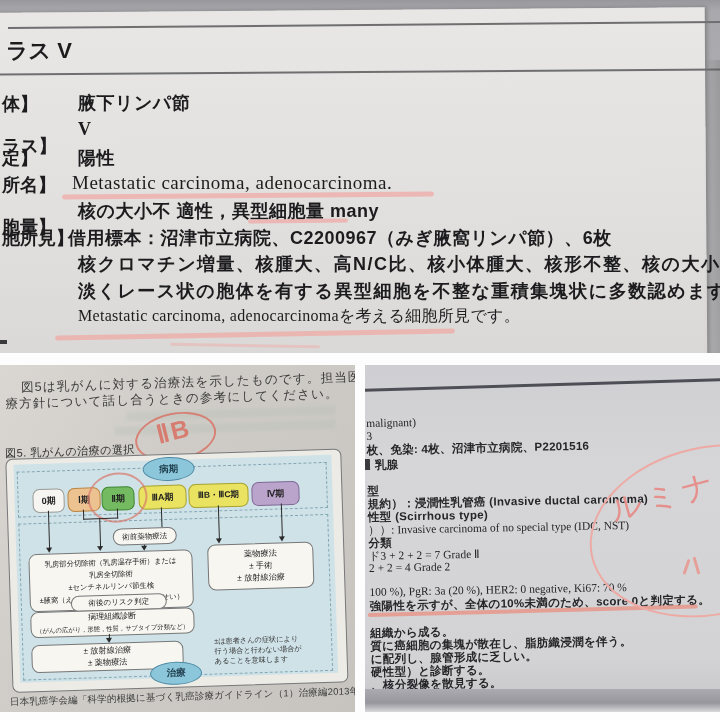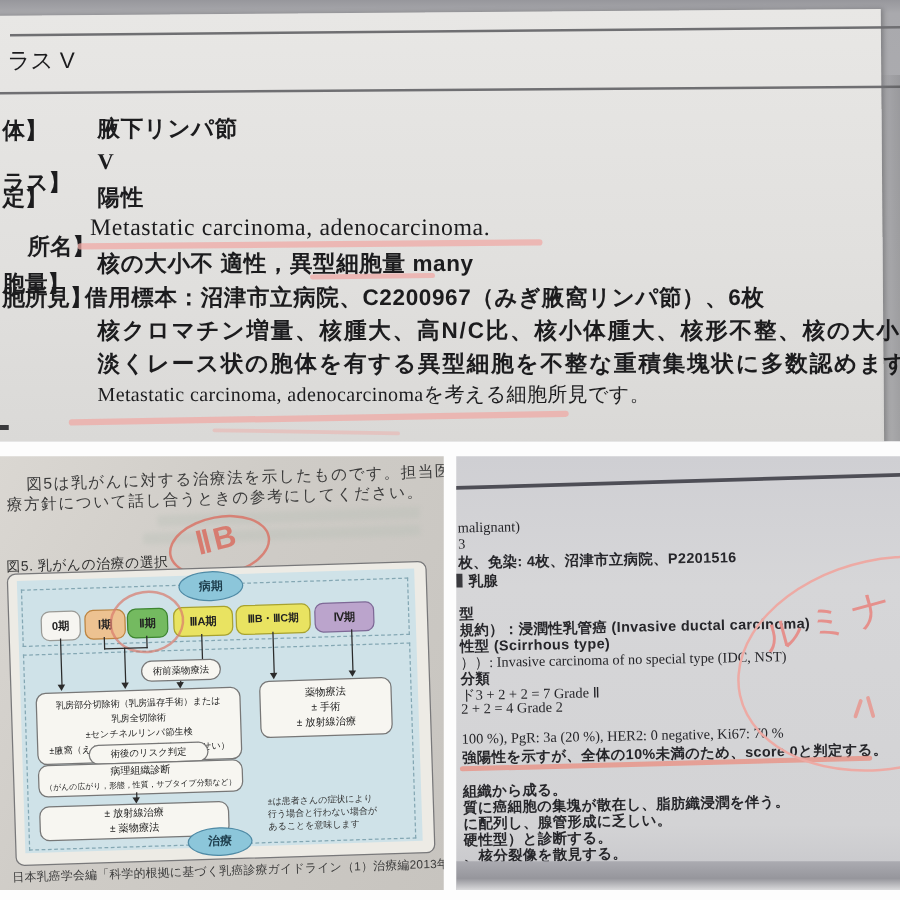--- a/index.html
+++ b/index.html
@@ -10,21 +10,21 @@
   .serif{font-family:"Liberation Serif",serif;}
 
   
   #top-photo{left:0;top:0;width:720px;height:353px;background:linear-gradient(180deg,#97979c 0%,#a9a9ad 3%,#b3b3b5 100%);}
   #top-doc-paper{position:absolute;left:-24px;top:10px;width:730px;height:360px;
     background:linear-gradient(180deg,#e8e7e5 0%,#e1e0de 55%,#d9d8d6 100%);
     transform:rotate(-0.45deg);box-shadow:2px 0 4px rgba(0,0,0,.25);}
   #top-right-shade{position:absolute;right:0;top:60px;width:16px;height:300px;
     background:linear-gradient(90deg,rgba(0,0,0,0),rgba(0,0,0,.10));}
   .rule{position:absolute;background:#6f6f72;height:1.5px;}
-  .trow{position:absolute;color:#1c1c1e;font-size:18px;font-weight:400;white-space:nowrap;}
+  .trow{position:absolute;color:#1c1c1e;font-size:22px;font-weight:700;white-space:nowrap;}
   .tlabel{position:absolute;left:2px;color:#1c1c1e;font-size:18px;font-weight:600;white-space:nowrap;}
   .tval{position:absolute;left:78px;color:#1c1c1e;font-size:18px;font-weight:600;white-space:nowrap;letter-spacing:.5px;}
   .tfind{position:absolute;left:78px;color:#1c1c1e;font-size:18px;font-weight:600;white-space:nowrap;letter-spacing:1.5px;}
   .pink{position:absolute;background:#efa9a5;border-radius:3px;opacity:.75;}
 
   
   #book-photo{left:0;top:365px;width:355px;height:347px;
     background:linear-gradient(120deg,#dad7d2 0%,#cfccc7 40%,#c7c4bf 100%);}
   #book-rot{position:absolute;left:0;top:0;width:355px;height:347px;transform:rotate(-1.8deg);transform-origin:40px 180px;}
   .intro{position:absolute;color:#3b3b3b;font-size:12.5px;font-weight:500;letter-spacing:1.2px;white-space:nowrap;}
@@ -85,21 +85,21 @@
     </div>
     <div>
       <span class="tlabel jp" style="top:134px;">ラス】</span>
       <span class="tval serif" style="top:119px;">V</span>
     </div>
     <div>
       <span class="tlabel jp" style="top:146px;">定】</span>
       <span class="tval jp" style="top:146px;">陽性</span>
     </div>
     <div>
-      <span class="tlabel jp" style="top:185px;margin-left:20px;">所名】</span>
+      <span class="tlabel jp" style="top:173px;">所名】</span>
       <span class="tval serif" style="top:172px;left:72px;font-weight:400;font-size:19px;">Metastatic carcinoma, adenocarcinoma.</span>
     </div>
     <div>
       <span class="tlabel jp" style="top:199px;margin-top:16px;">胞量】</span>
       <span class="tval jp" style="top:199px;">核の大小不 適性，異型細胞量 many</span>
     </div>
     <div>
       <span class="tlabel jp" style="top:226px;">胞所見】</span>
       <span class="tval jp" style="top:226px;left:68px;">借用標本：沼津市立病院、C2200967（みぎ腋窩リンパ節）、6枚</span>
     </div>

